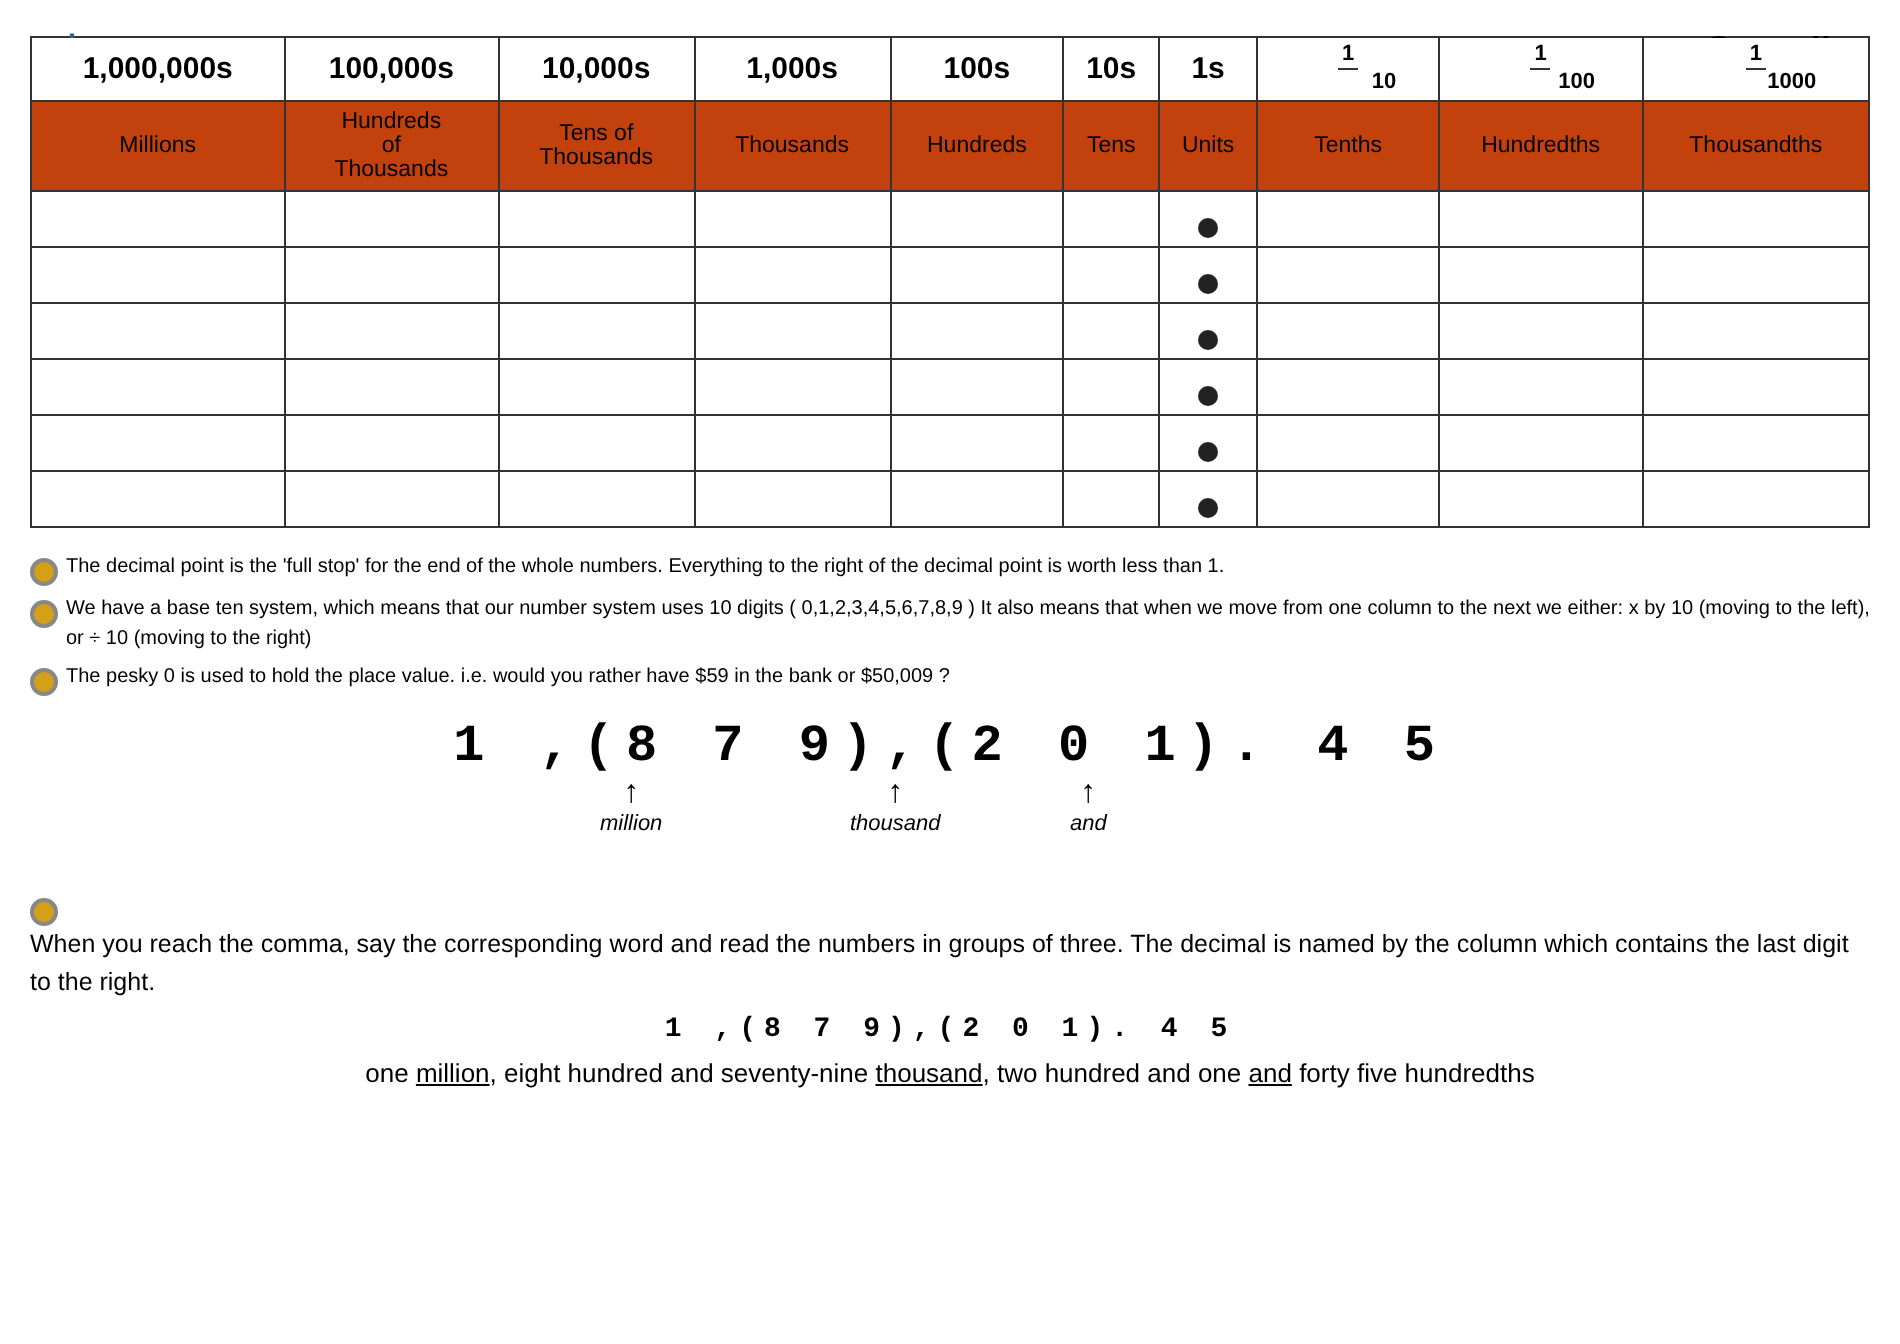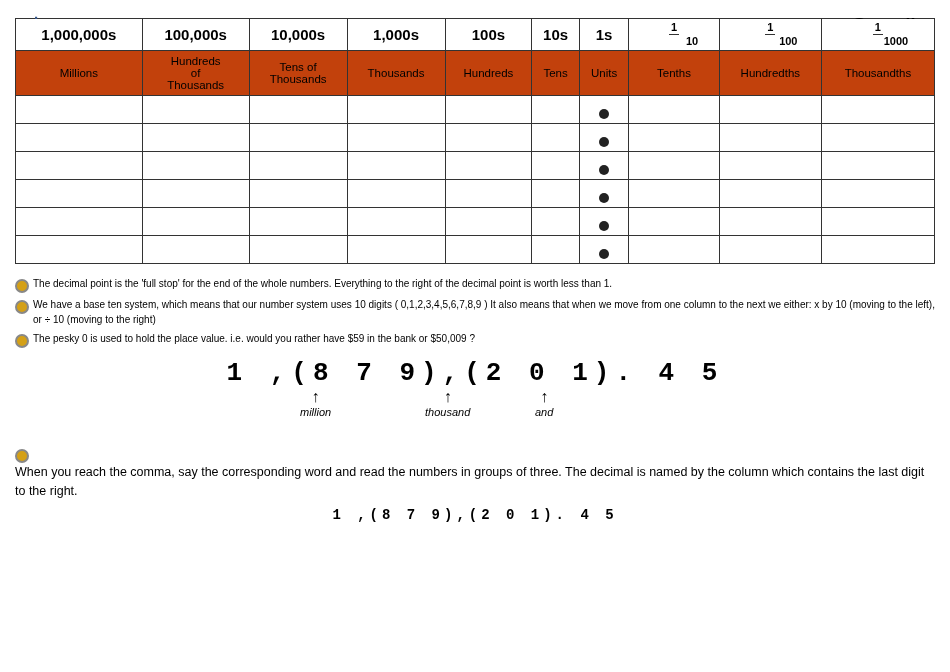--- a/index.html
+++ b/index.html
@@ -352,13 +352,16 @@
     </div>
   </div>
 </div>
 
 <div class="reading-section">
   <div class="reading-item">
     <span class="coin-icon-small"></span>
     <span>When you reach the comma, say the corresponding word and read the numbers in groups of three. The decimal is named by the column which contains the last digit to the right.</span>
   </div>
   <div class="number-spaced">1 ,(8 7 9),(2 0 1). 4 5</div>
+  <div class="reading-text">
+    one <span class="underline">million</span>, eight hundred and seventy-nine <span class="underline">thousand</span>, two hundred and one <span class="underline">and</span> forty five hundredths
+  </div>
 </div>
 
 </body></html>

